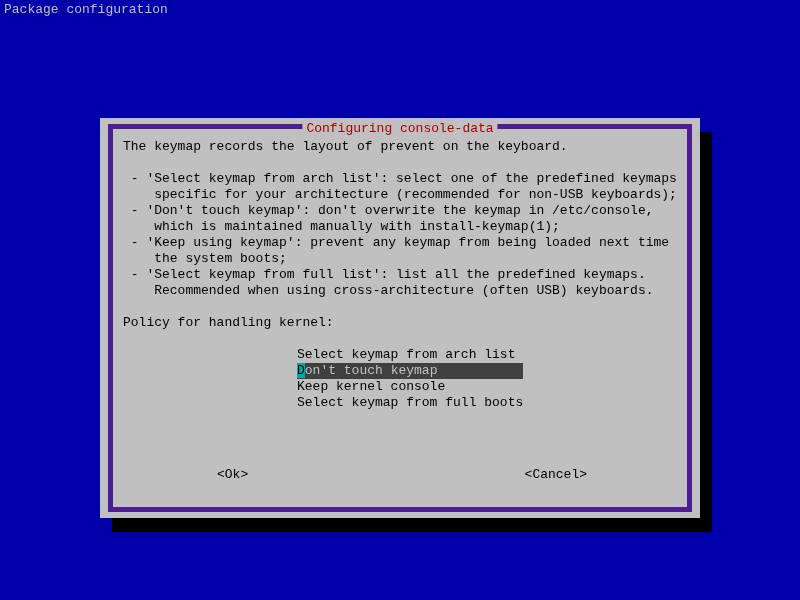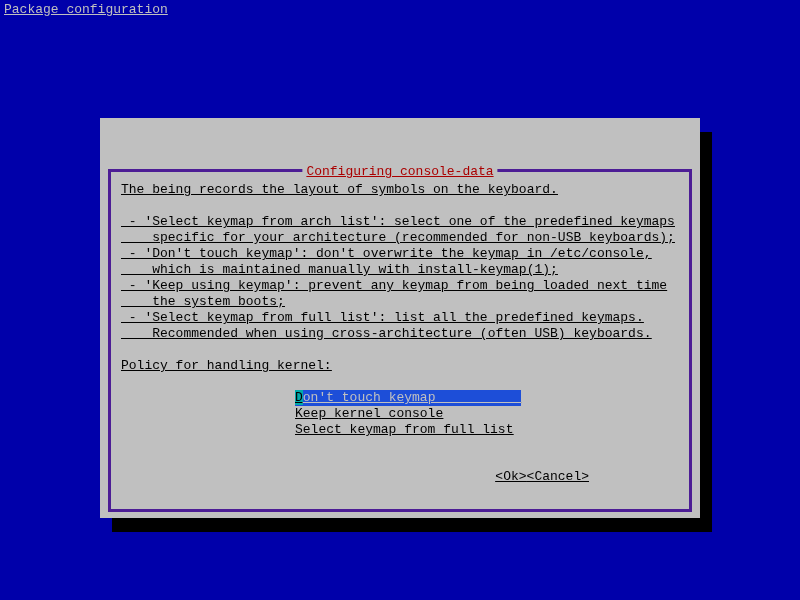--- a/index.html
+++ b/index.html
@@ -1,15 +1,15 @@
 <!DOCTYPE html>
 <html><head>
 <meta charset="utf-8">
 <style>
-  * { margin: 0; padding: 0; box-sizing: border-box; text-decoration: underline; }
+  * { margin: 0; padding: 0; box-sizing: border-box; }
   body {
     background: #0000aa;
     width: 800px;
     height: 600px;
     font-family: "Courier New", monospace;
     font-size: 13px;
     line-height: 16px;
     color: #c0c0c0;
     overflow: hidden;
     position: relative;
@@ -36,22 +36,21 @@
     height: 400px;
     background: #c0c0c0;
     color: #000000;
   }
   .border {
     position: absolute;
     top: 6px;
     left: 8px;
     right: 8px;
     bottom: 6px;
-    border: 3px solid #4c1d95;
-    margin-top: 45px;
+    border: 5px solid #4c1d95;
   }
   .dlg-title {
     position: absolute;
     top: -8px;
     left: 50%;
     transform: translateX(-50%);
     background: #c0c0c0;
     color: #aa0000;
     padding: 0 4px;
     white-space: nowrap;
@@ -68,68 +67,69 @@
     position: absolute;
     top: 218px;
     left: 184px;
     color: #000000;
   }
   .menu-item {
     white-space: pre;
     height: 16px;
   }
   .menu-item.selected {
-    background: #1d4ed8;
+    background: #404040;
     color: #c0c0c0;
   }
   .menu-item .cursor {
     background: #00aaaa;
     color: #000000;
   }
   .buttons {
     position: absolute;
     bottom: 24px;
-    left: 16px;
+    left: 4px;
     right: 0;
     display: flex;
-    justify-content: flex-end;
+    justify-content: space-between;
     padding: 0 100px;
   }
   .btn {
     color: #000000;
   }
 </style>
 </head>
 <body>
 
 <div class="screen-title">Package configuration</div>
 
 <div class="shadow"></div>
 
 <div class="dialog">
   <div class="border">
     <div class="dlg-title"> Configuring console-data </div>
 
-    <div class="content"><span>The being records the layout of symbols on the keyboard.</span>
+    <div class="content"><span>The keymap records the layout of prevent on the keyboard.</span>
 
 <span> - 'Select keymap from arch list': select one of the predefined keymaps
     specific for your architecture (recommended for non-USB keyboards);</span>
 <span> - 'Don't touch keymap': don't overwrite the keymap in /etc/console,
     which is maintained manually with install-keymap(1);</span>
 <span> - 'Keep using keymap': prevent any keymap from being loaded next time
     the system boots;</span>
 <span> - 'Select keymap from full list': list all the predefined keymaps.
     Recommended when using cross-architecture (often USB) keyboards.</span>
 
 <span>Policy for handling kernel:</span></div>
 
     <div class="menu">
+      <div class="menu-item">Select keymap from arch list</div>
       <div class="menu-item selected"><span class="cursor">D</span><span>on't touch keymap           </span></div>
       <div class="menu-item">Keep kernel console</div>
-      <div class="menu-item">Select keymap from full list</div>
+      <div class="menu-item">Select keymap from full boots</div>
     </div>
 
     <div class="buttons">
       <span class="btn">&lt;Ok&gt;</span>
       <span class="btn">&lt;Cancel&gt;</span>
     </div>
   </div>
 </div>
 
 </body></html>

